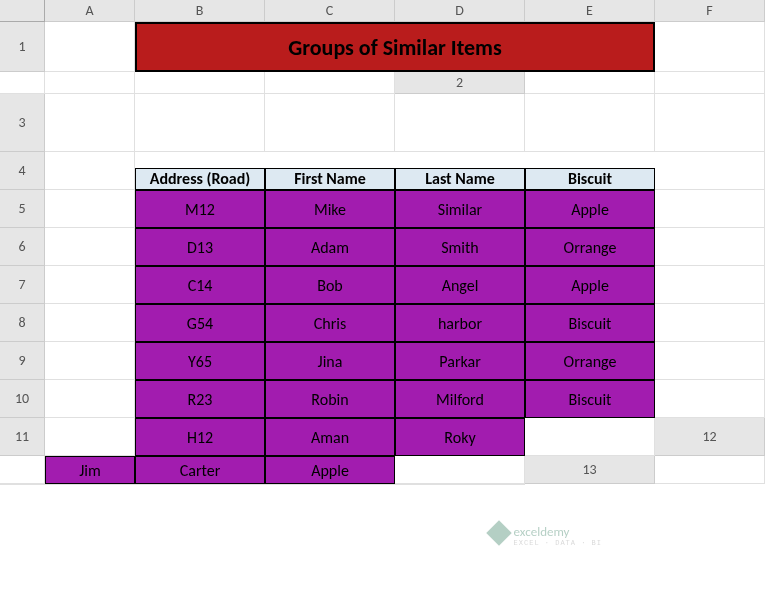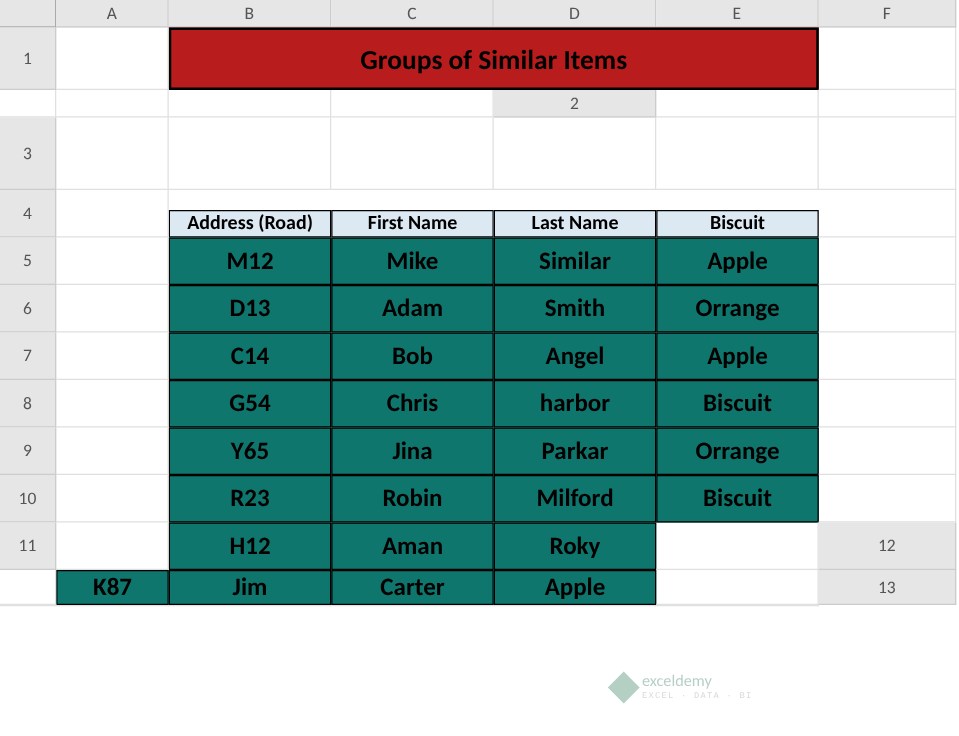--- a/index.html
+++ b/index.html
@@ -59,33 +59,31 @@
       font-size: 16px;
       display: flex;
       align-items: center;
       justify-content: center;
       text-align: center;
       line-height: 1.2;
       margin-top: 16px;
     }
     .td {
       border: 1px solid #000;
-      background: #0f766e;
-      font-size: 20px;
-      display: flex;
-      align-items: center;
-      justify-content: center;
-      font-weight: bold;
+      background: #a21caf;
+      font-size: 16px;
+      display: flex;
+      align-items: center;
+      justify-content: center;
     }
     .watermark {
       position: absolute;
       right: 165px;
-      bottom: 28px;
-      display: flex;
-      align-items: center;
+      bottom: 42px;
+      display: flex;
       gap: 6px;
       opacity: 0.32;
       color: #1a6b4a;
       font-size: 13px;
     }
     .watermark .logo-icon {
       width: 18px;
       height: 18px;
       background: #1a6b4a;
       transform: rotate(45deg);
@@ -191,21 +189,20 @@
 
   <div class="row-header">11</div>
   <div class="cell"></div>
   <div class="td">H12</div>
   <div class="td">Aman</div>
   <div class="td">Roky</div>
   <div class="cell"></div>
 
   <div class="row-header">12</div>
   <div class="cell"></div>
-  <div class="td">K87</div>
   <div class="td">Jim</div>
   <div class="td">Carter</div>
   <div class="td">Apple</div>
   <div class="cell"></div>
 
   <div class="row-header">13</div>
   <div class="cell"></div>
   <div class="cell"></div>
   <div class="cell"></div>
   <div class="cell"></div>

